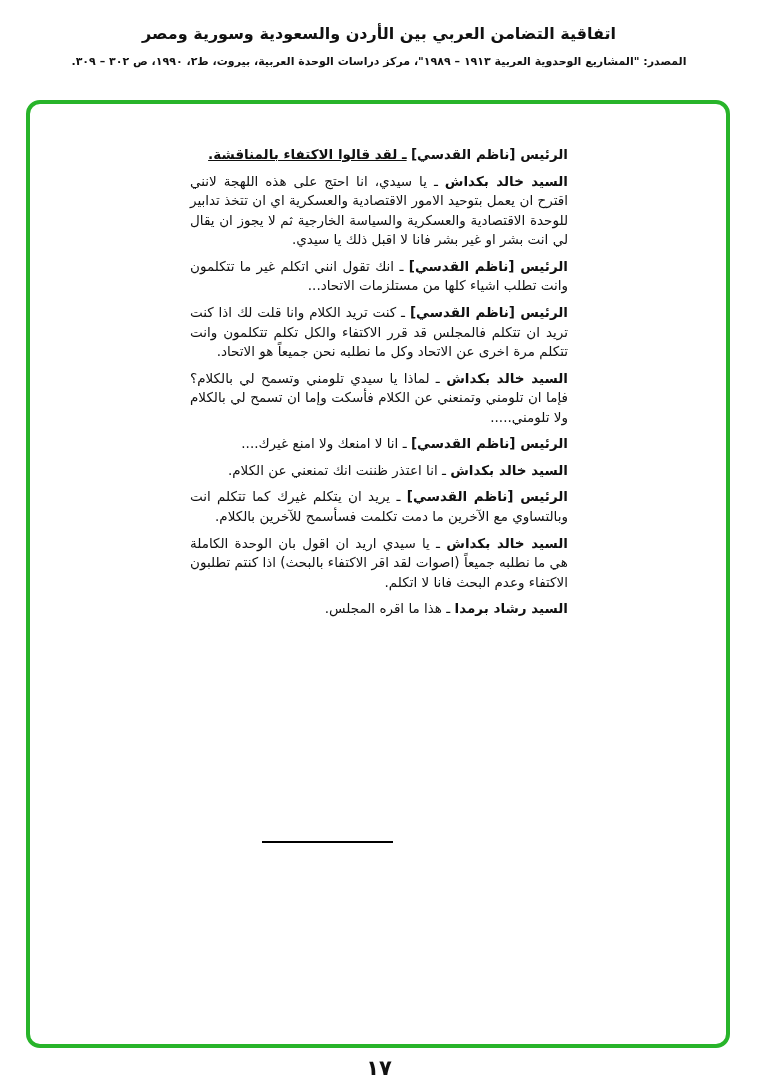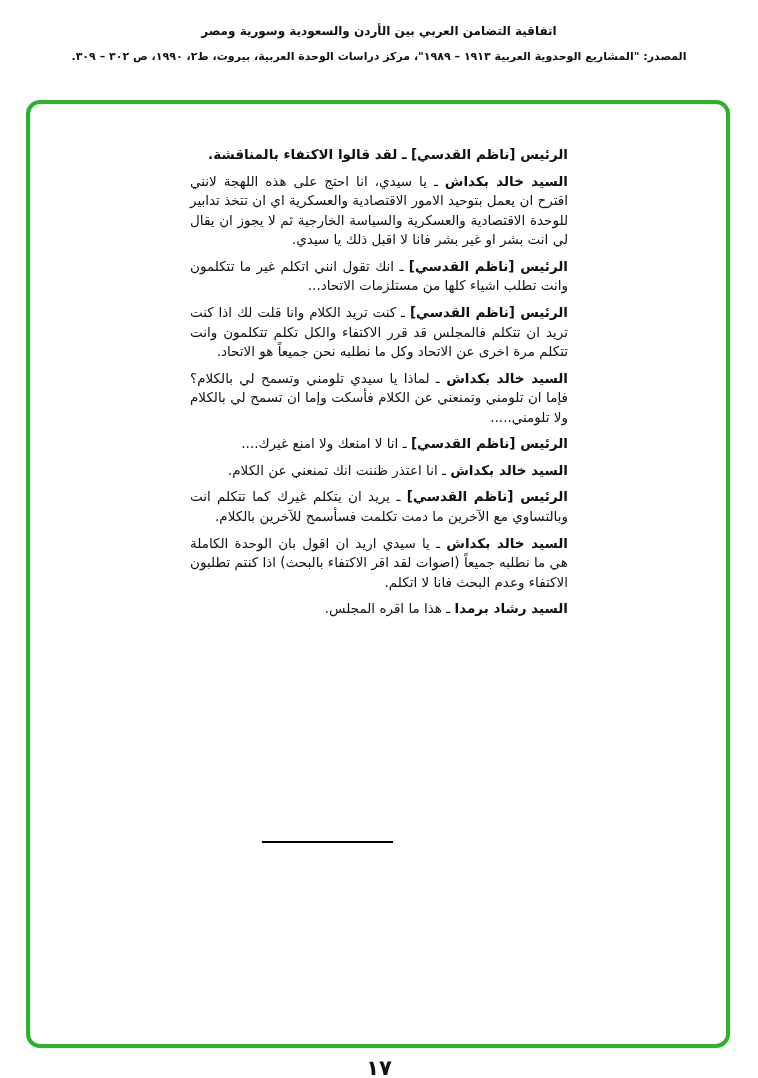--- a/index.html
+++ b/index.html
@@ -15,21 +15,21 @@
   }
   .header {
     position: absolute;
     top: 24px;
     left: 0;
     right: 0;
     text-align: center;
     direction: rtl;
   }
   .header-title {
-    font-size: 12px;
+    font-size: 16px;
     font-weight: bold;
     letter-spacing: 0.2px;
   }
   .header-source {
     margin-top: 12px;
     font-size: 11px;
     font-weight: bold;
   }
   .green-frame {
     position: absolute;
@@ -49,21 +49,21 @@
     margin: 0 auto;
     direction: rtl;
     text-align: justify;
     font-size: 13.5px;
     line-height: 1.45;
   }
   .content p {
     margin: 0 0 7px 0;
   }
   .speaker { font-weight: bold; margin-top: 27px; }
-  .all-bold { font-weight: bold; }
+  .all-bold { font-weight: bold; text-decoration: underline; }
   .divider {
     position: absolute;
     top: 841px;
     left: 262px;
     width: 131px;
     border-top: 2px solid #000000;
   }
   .page-number {
     position: absolute;
     top: 1056px;

